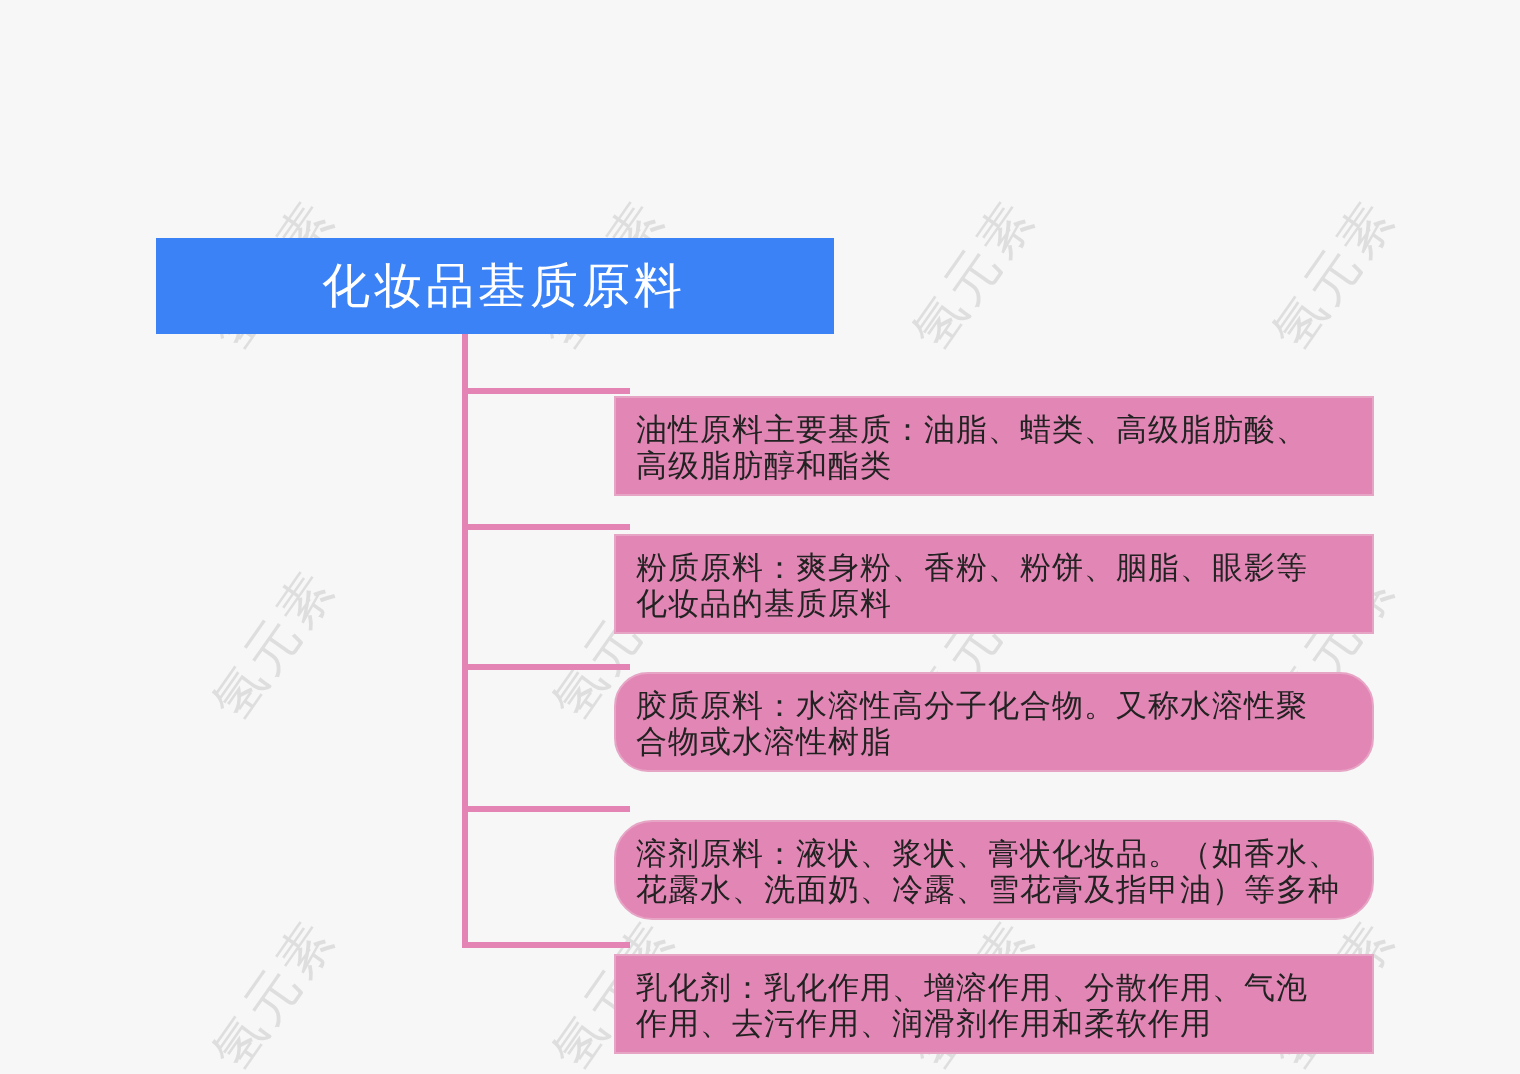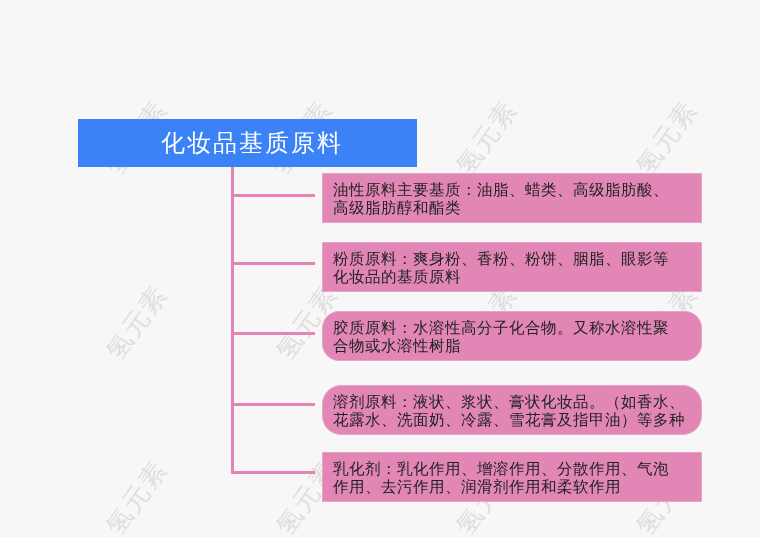--- a/index.html
+++ b/index.html
@@ -14,24 +14,24 @@
     pointer-events:none; opacity:0.8;
   }
   .title-box {
     position:absolute; left:78px; top:103px; width:339px; height:48px;
     background:#3b82f6; color:#ffffff; font-size:24px; letter-spacing:2px;
     box-sizing:border-box; padding-left:83px; line-height:48px;margin-top:16px;
   }
   .v-line { position:absolute; left:231px; top:151px; width:3px; height:323px; background:#e384b5; }
   .h-line { position:absolute; left:231px; width:84px; height:3px; background:#e384b5; }
   .node {
-    position:absolute; left:322px; width:380px; height:50px;
+    position:absolute; left:307px; width:380px; height:50px;
     background:#e287b5; color:#222222; font-size:15.5px; line-height:18px;
     box-sizing:border-box; padding:7px 0 0 10px; letter-spacing:0.5px;
-    white-space:pre-line; border:1px solid #e7a5c6;
+    white-space:pre-line; border:1px solid #e7a5c6;margin-top:25px;
   }
 </style>
 </head>
 <body>
 
 <div class="watermark" style="left:95px;top:120px;">氢元素</div>
 <div class="watermark" style="left:260px;top:120px;">氢元素</div>
 <div class="watermark" style="left:445px;top:120px;">氢元素</div>
 <div class="watermark" style="left:625px;top:120px;">氢元素</div>
 <div class="watermark" style="left:95px;top:305px;">氢元素</div>

